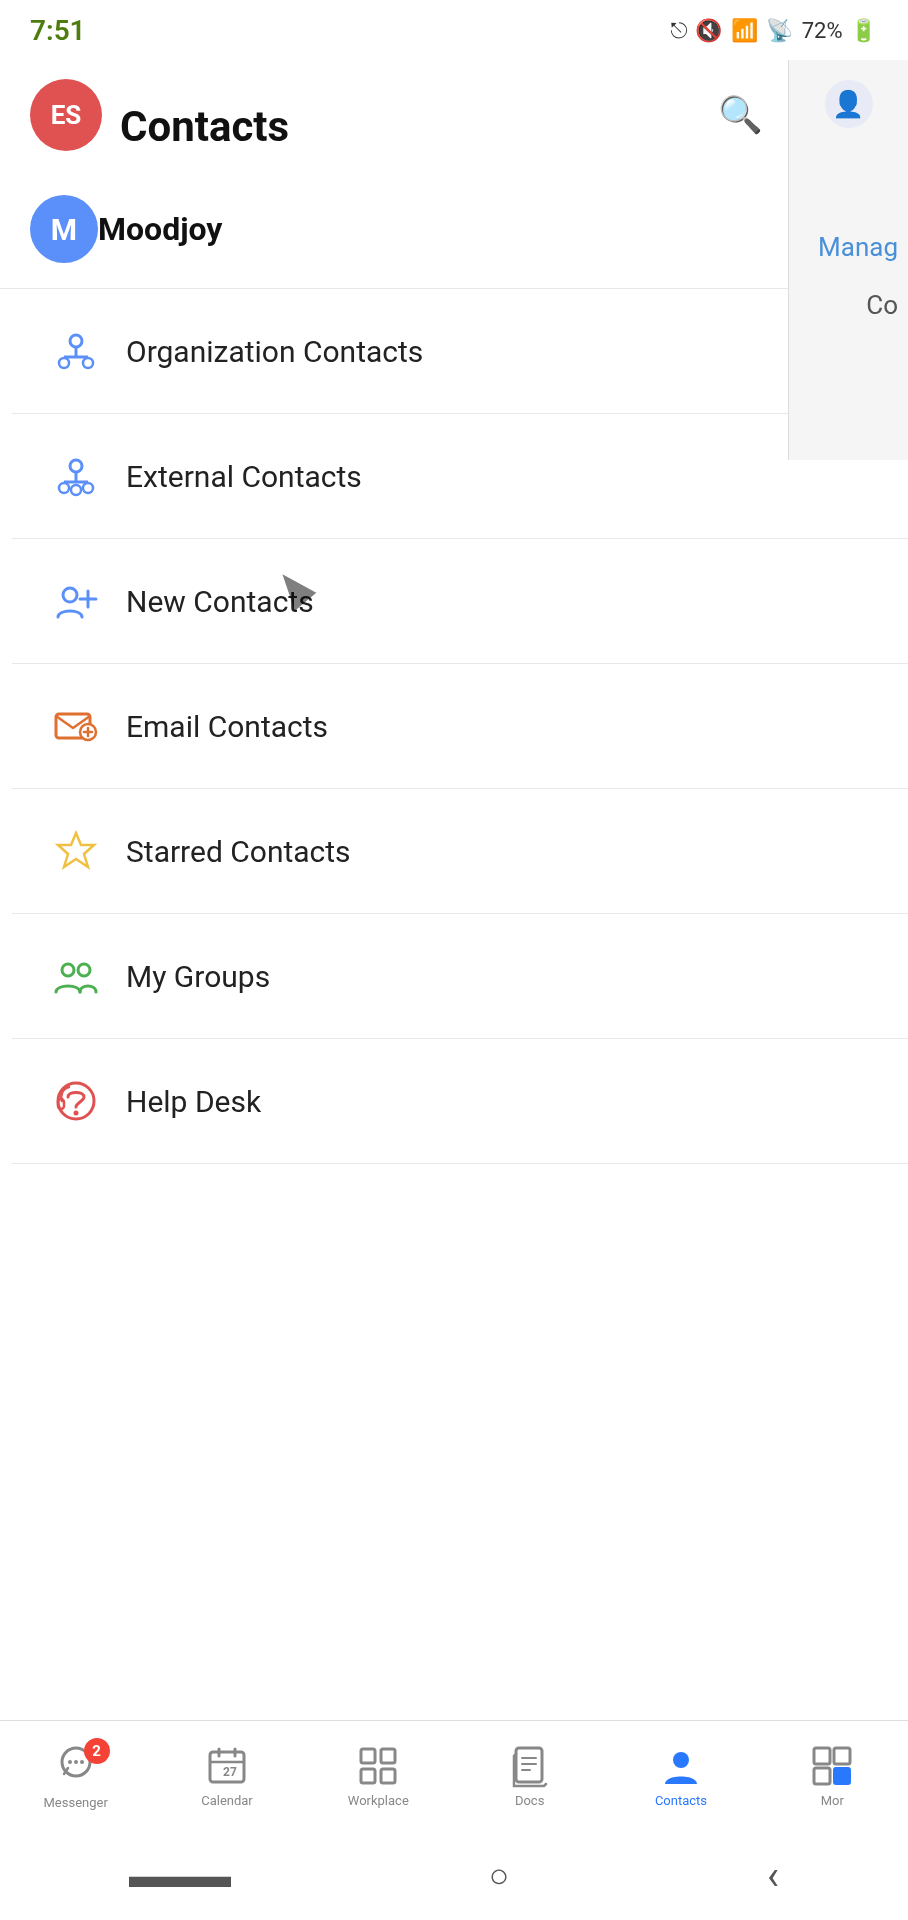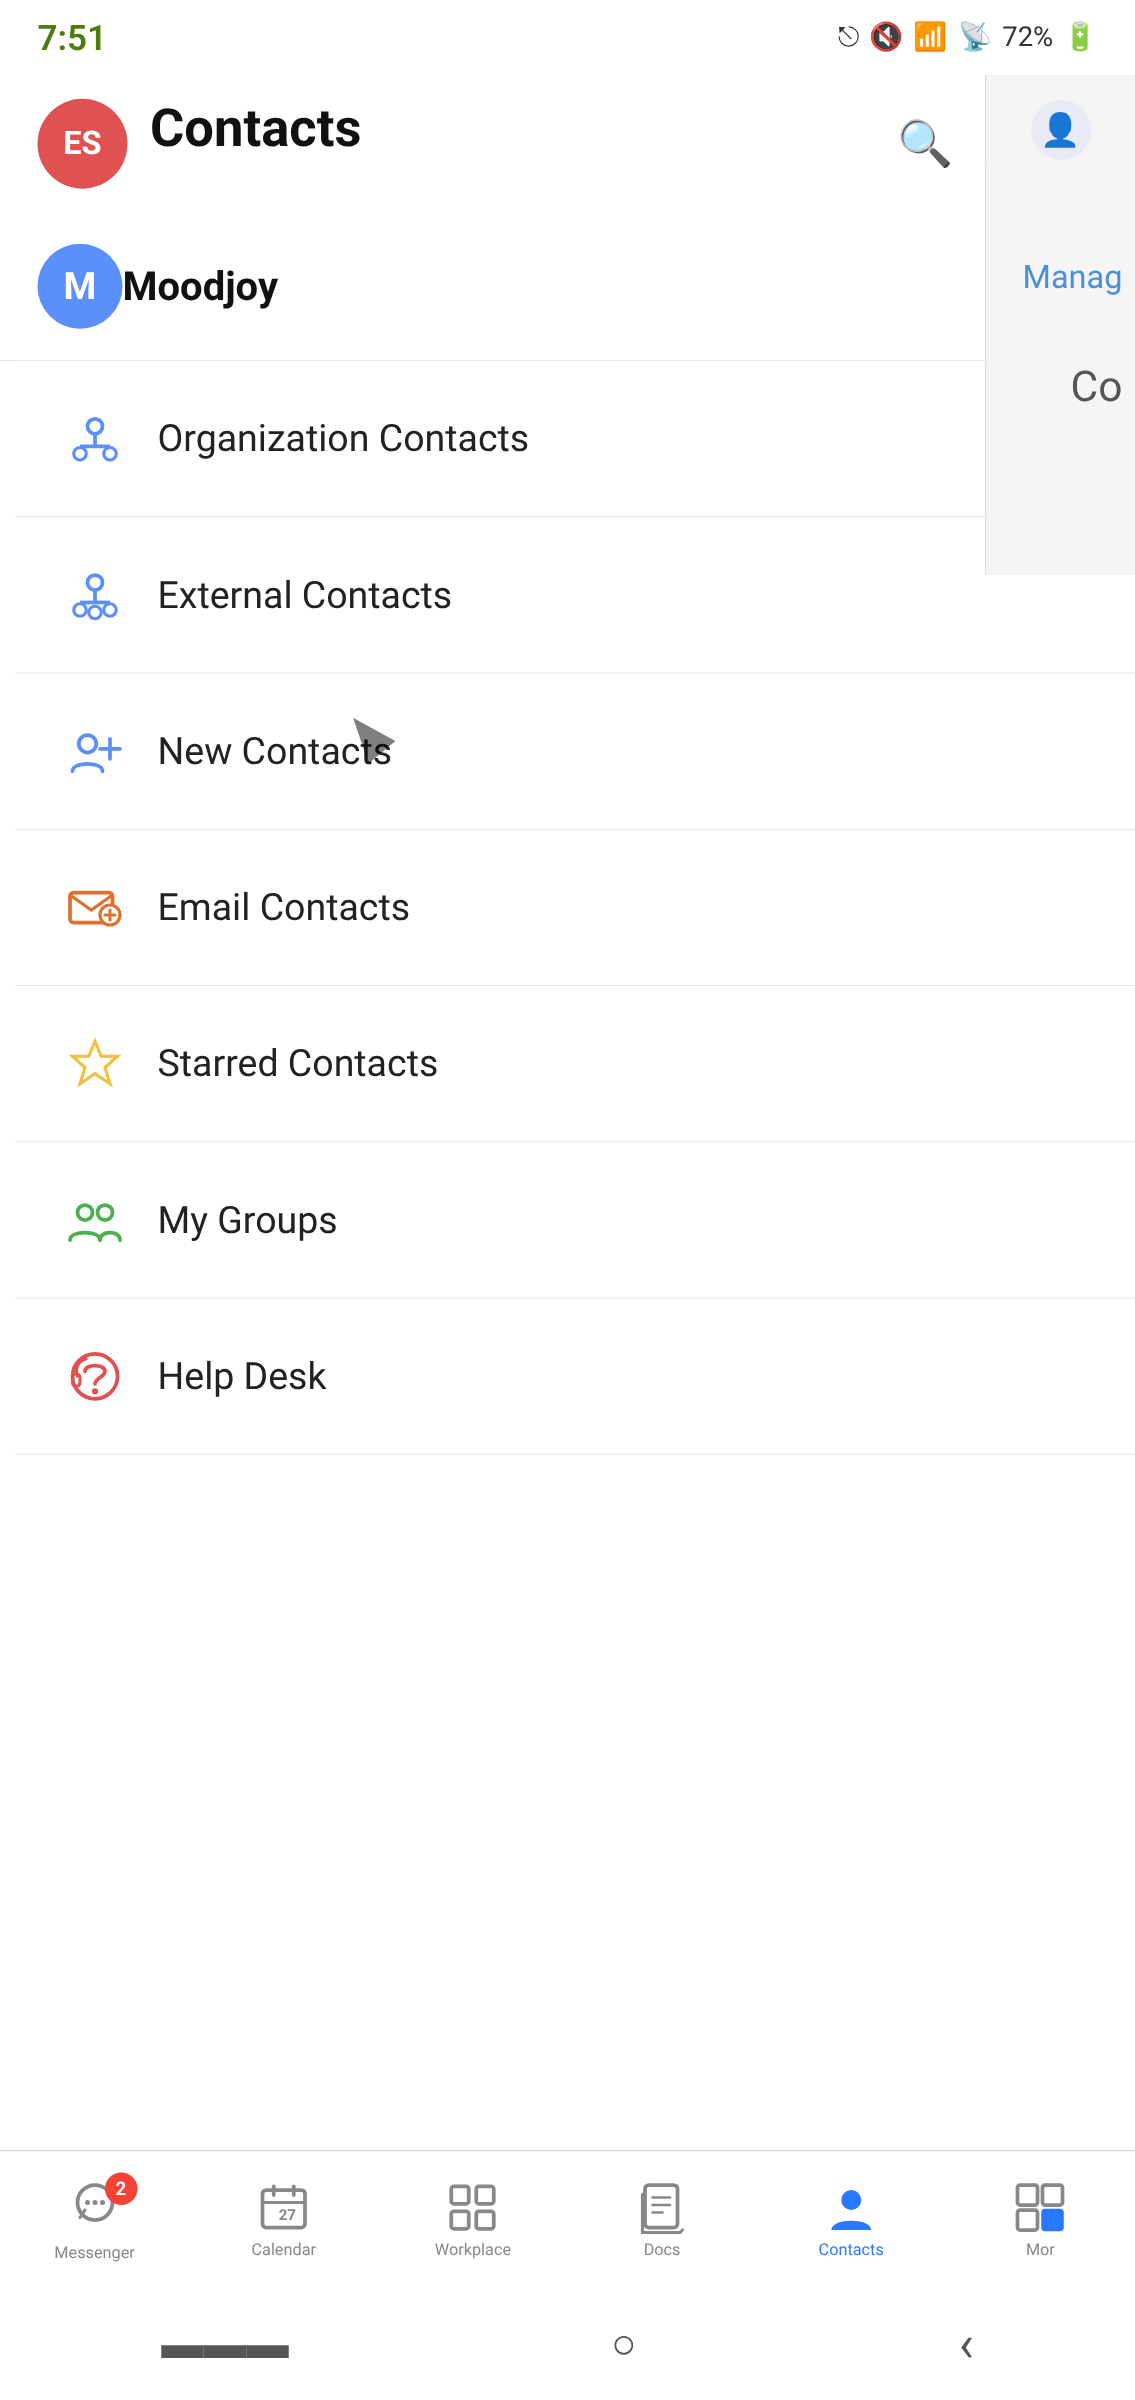--- a/index.html
+++ b/index.html
@@ -43,21 +43,21 @@
     .header {
       display: flex;
       align-items: center;
       justify-content: space-between;
       padding: 20px 30px;
       height: 110px;
       background: #ffffff;
     }
     .header-left {
       display: flex;
-      align-items: flex-start;
+      align-items: flex-end;
       gap: 18px;
     }
     .avatar-es {
       width: 72px;
       height: 72px;
       border-radius: 50%;
       background: #e05252;
       display: flex;
       align-items: center;
       justify-content: center;
@@ -106,31 +106,31 @@
       align-items: center;
       justify-content: center;
       color: #5c6bc0;
       font-size: 26px;
     }
 
     
     .manage-partial {
       position: absolute;
       right: 0;
-      top: 207px;
+      top: 232px;
       color: #4a90d9;
       font-size: 26px;
       padding-right: 10px;
     }
     .contacts-partial {
       position: absolute;
       right: 0;
       top: 290px;
       color: #555;
-      font-size: 34px;
+      font-size: 26px;
       padding-right: 10px;
     }
 
     
     .menu-section {
       background: #ffffff;
       margin-top: 0;
     }
 
     

